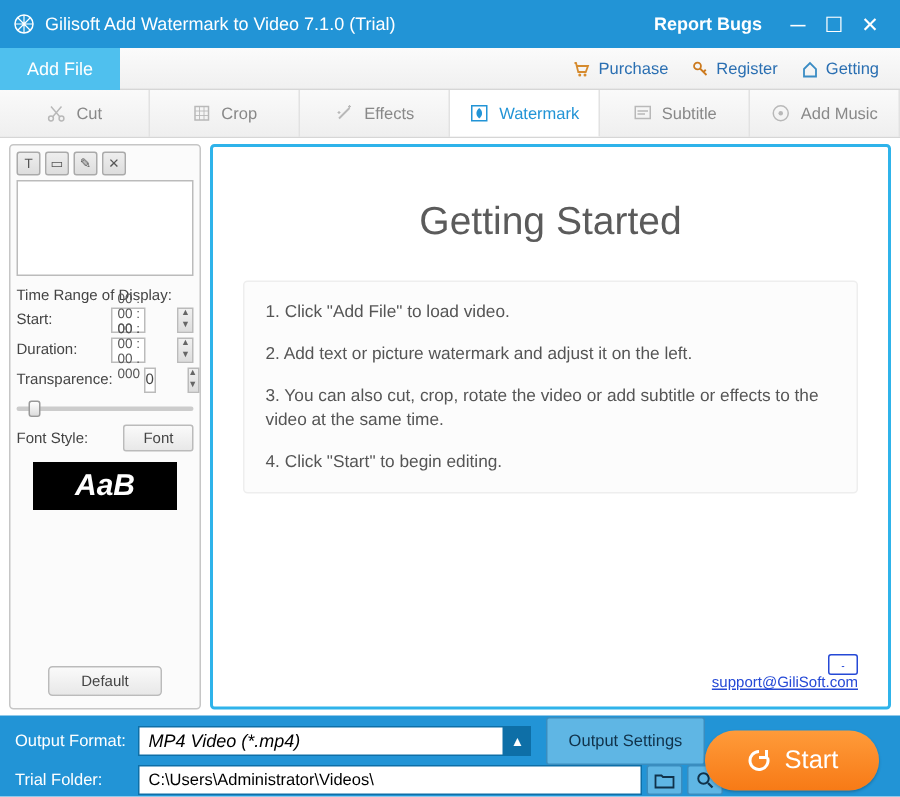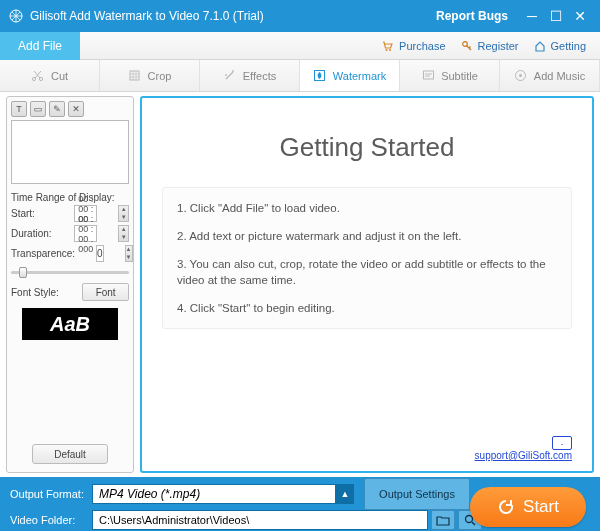--- a/index.html
+++ b/index.html
@@ -232,21 +232,21 @@
 </div>
 
 <div class="bottombar">
   <div class="out-row">
     <div class="out-label">Output Format:</div>
     <div class="out-field">MP4 Video (*.mp4)</div>
     <div class="out-dd">▲</div>
     <div class="out-settings">Output Settings</div>
   </div>
   <div class="out-row">
-    <div class="out-label">Video Folder:</div>
+    <div class="out-label">Trial Folder:</div>
     <div class="folder-field">C:\Users\Administrator\Videos\</div>
     <div class="icon-btn">
       <svg width="14" height="11" viewBox="0 0 14 11">
           <path d="M1 2h4l1 1h7v7H1z" fill="none" stroke="#10324a" stroke-width="1.2"></path>
         </svg>
     </div>
     <div class="icon-btn">
       <svg width="13" height="13" viewBox="0 0 13 13">
           <circle cx="5" cy="5" r="3.5" fill="none" stroke="#10324a" stroke-width="1.3"></circle>
           <path d="M8 8l3 3" stroke="#10324a" stroke-width="1.5"></path>

